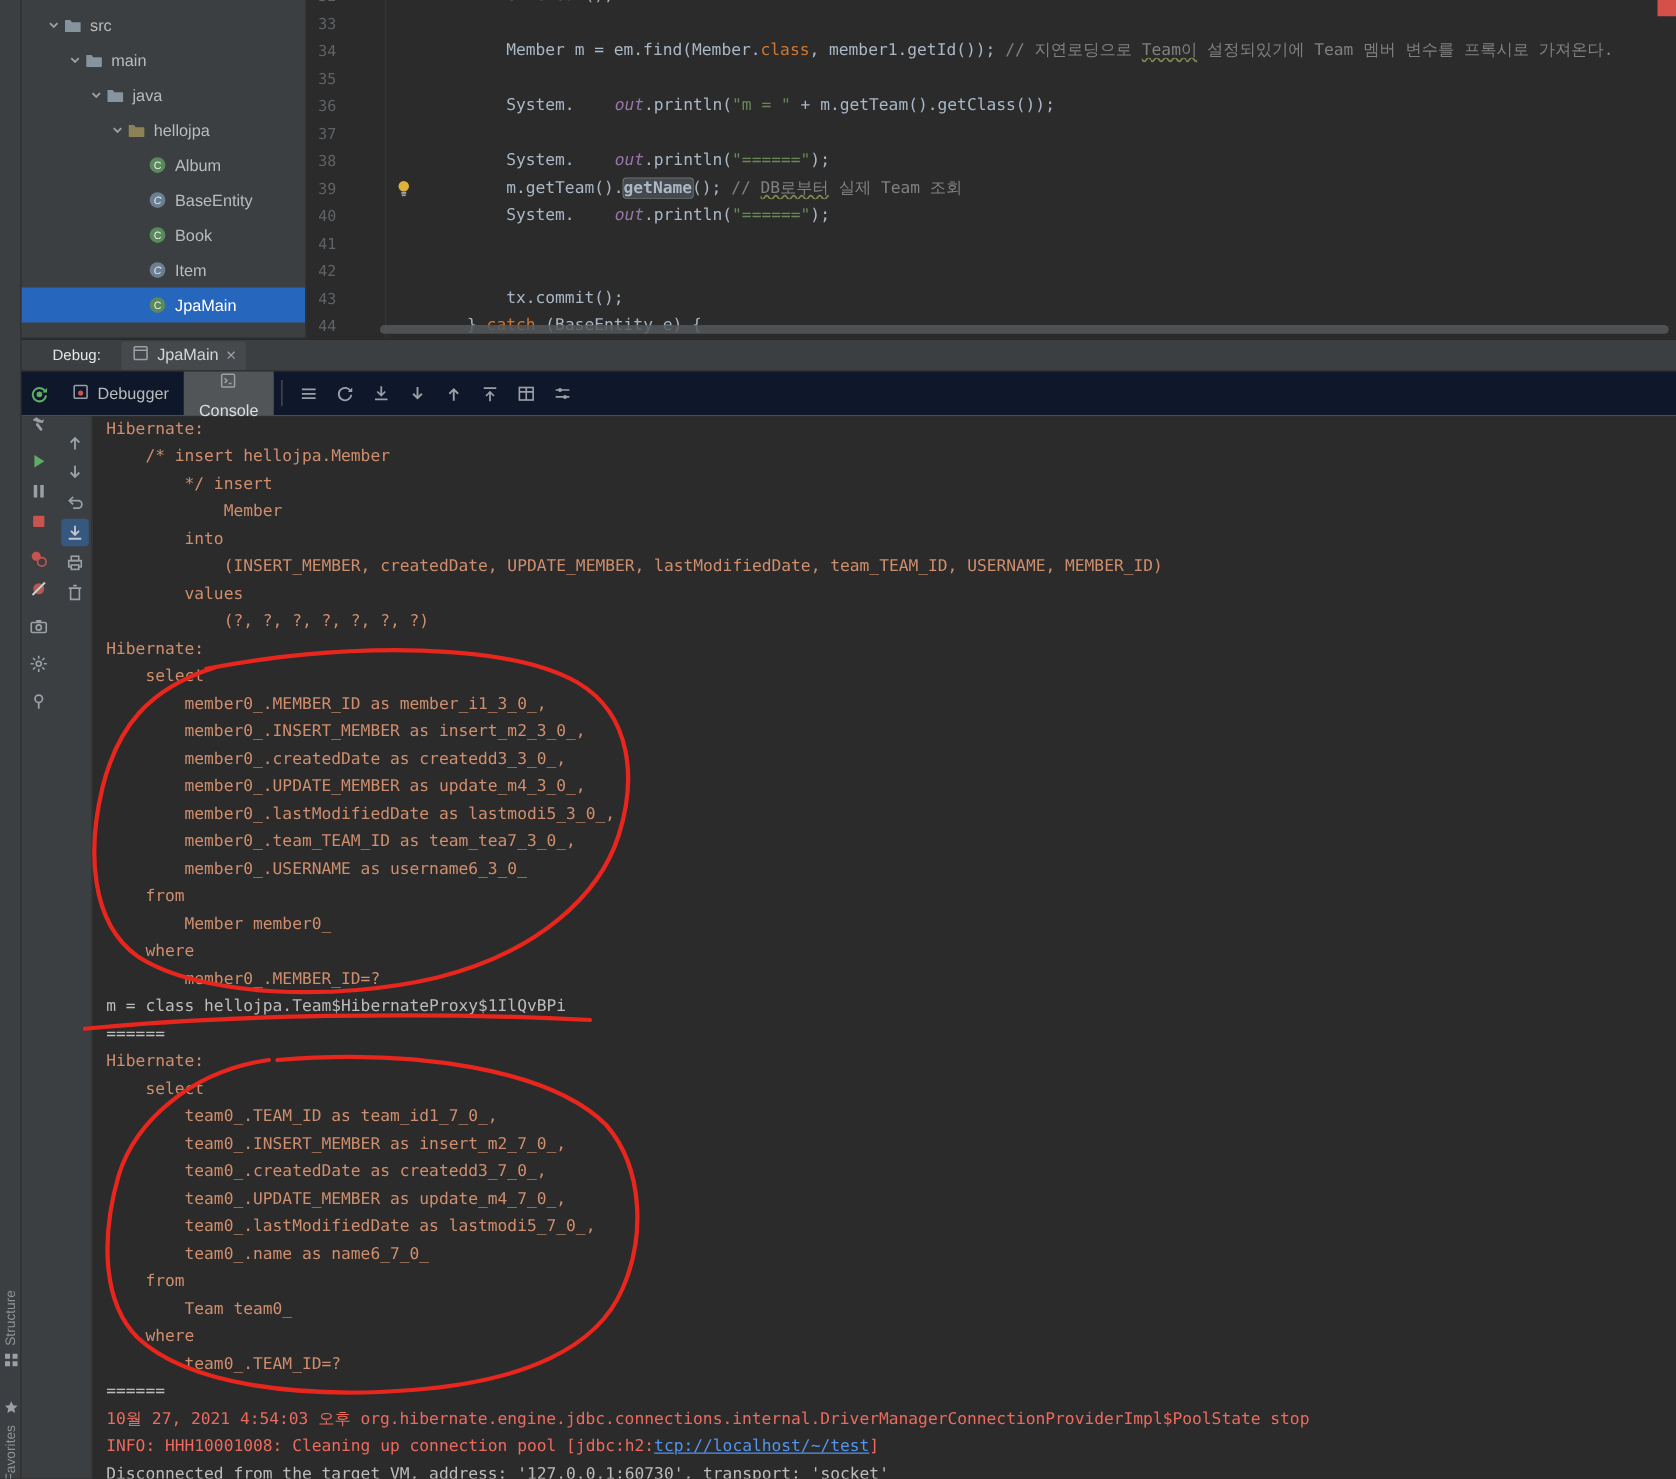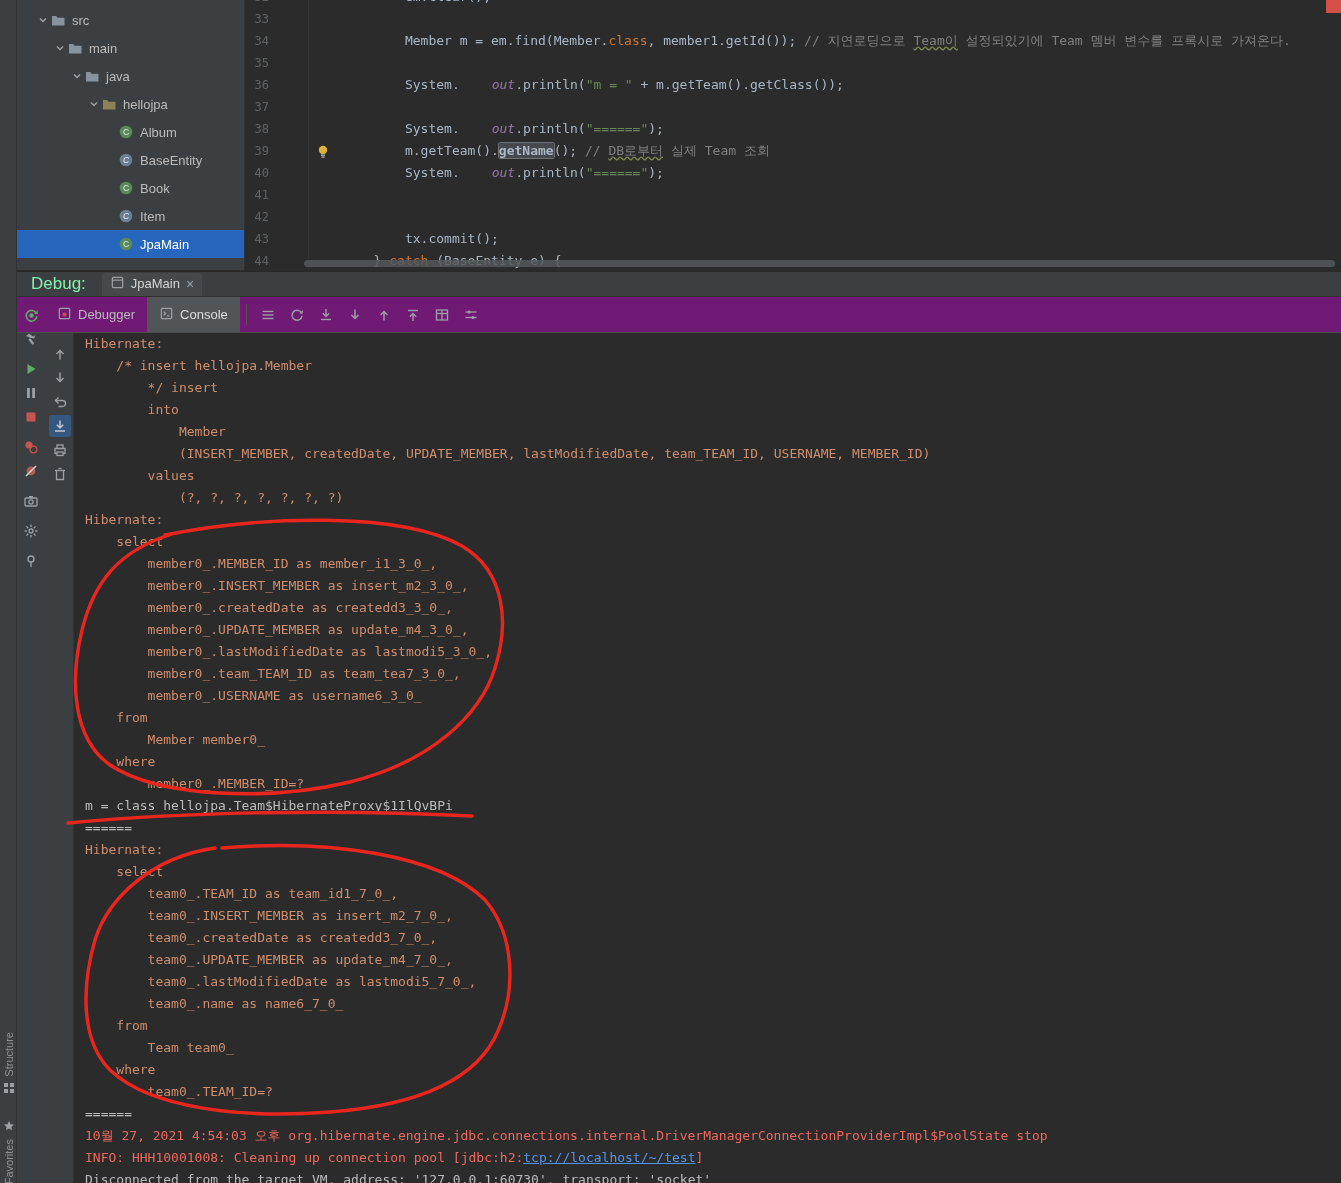--- a/index.html
+++ b/index.html
@@ -43,31 +43,31 @@
   .code .u { text-decoration:underline; text-decoration-style:wavy; text-decoration-color:#7c8a4f; }
   .bulb { position:absolute; left:71px; top:4px; }
   .error-mark { position:absolute; right:0; top:0; width:15px; height:13px; background:#d6504a; }
   .hscroll { position:absolute; left:58px; right:6px; bottom:3px; height:7px;
              background:#55585a; border-radius:4px; opacity:.85; cursor:pointer; }
 
   
   .debug-bar { position:absolute; left:17px; top:271px; width:1324px; height:26px;
                background:#3c3f41; border-top:1px solid #282828; border-bottom:1px solid #323232;
                display:flex; align-items:center; z-index:2; }
-  .debug-label { color:#86efac; font-size:17px; margin-left:14px; }
+  .debug-label { color:#e5e5e5; font-size:12px; margin-left:25px; }
   .debug-tab { margin-left:16px; display:flex; align-items:center; gap:6px; padding:2px 8px 3px;
                background:#45494b; border-radius:3px 3px 0 0; color:#d4d4d4; font-size:13px; cursor:pointer; }
   .debug-tab .close { color:#9aa0a6; font-size:14px; line-height:12px; cursor:pointer; }
 
   .debug-toolbar { position:absolute; left:17px; top:297px; width:1324px; height:36px;
-                   background:#701a75; border-bottom:1px solid #4c4c4c; display:flex;
+                   background:#0f172a; border-bottom:1px solid #4c4c4c; display:flex;
                    align-items:stretch; padding-left:28px; z-index:1; }
   .view-tab { display:flex; align-items:center; gap:6px; padding:0 12px; color:#bbbbbb;
               font-size:13px; cursor:pointer; }
-  .view-tab.selected { background:#515557; color:#dddddd; }
+  .view-tab.selected { background:#515557; color:#dddddd;flex-direction:column; }
   .tb-sep { width:1px; background:#515151; margin:7px 6px; }
   .tb-icons { display:flex; align-items:center; gap:7px; margin-left:4px; }
   .tb-icons .tool-icon { margin:0; }
 
   
   .debug-left { position:absolute; left:17px; top:333px; width:57px; height:850px;
                 background:#3c3f41; border-right:1px solid #323232; z-index:2; }
   .strip { position:absolute; width:28px; }
   #strip-a { left:0; top:-31px; }
   #strip-b { left:29px; top:8px; }
@@ -443,22 +443,22 @@
             <line x1="6.5" y1="2.5" x2="9.5" y2="2.5" stroke="#9aa0a6" stroke-width="1.3"></line>
           </svg>
         </div>
       </div>
   </div>
 
   <div class="console" id="console">
       <div class="console-line sql">Hibernate: </div>
       <div class="console-line sql">    /* insert hellojpa.Member</div>
       <div class="console-line sql">        */ insert </div>
+      <div class="console-line sql">            Member</div>
       <div class="console-line sql">        into</div>
-      <div class="console-line sql">            Member</div>
       <div class="console-line sql">            (INSERT_MEMBER, createdDate, UPDATE_MEMBER, lastModifiedDate, team_TEAM_ID, USERNAME, MEMBER_ID) </div>
       <div class="console-line sql">        values</div>
       <div class="console-line sql">            (?, ?, ?, ?, ?, ?, ?)</div>
       <div class="console-line sql">Hibernate: </div>
       <div class="console-line sql">    select</div>
       <div class="console-line sql">        member0_.MEMBER_ID as member_i1_3_0_,</div>
       <div class="console-line sql">        member0_.INSERT_MEMBER as insert_m2_3_0_,</div>
       <div class="console-line sql">        member0_.createdDate as createdd3_3_0_,</div>
       <div class="console-line sql">        member0_.UPDATE_MEMBER as update_m4_3_0_,</div>
       <div class="console-line sql">        member0_.lastModifiedDate as lastmodi5_3_0_,</div>

